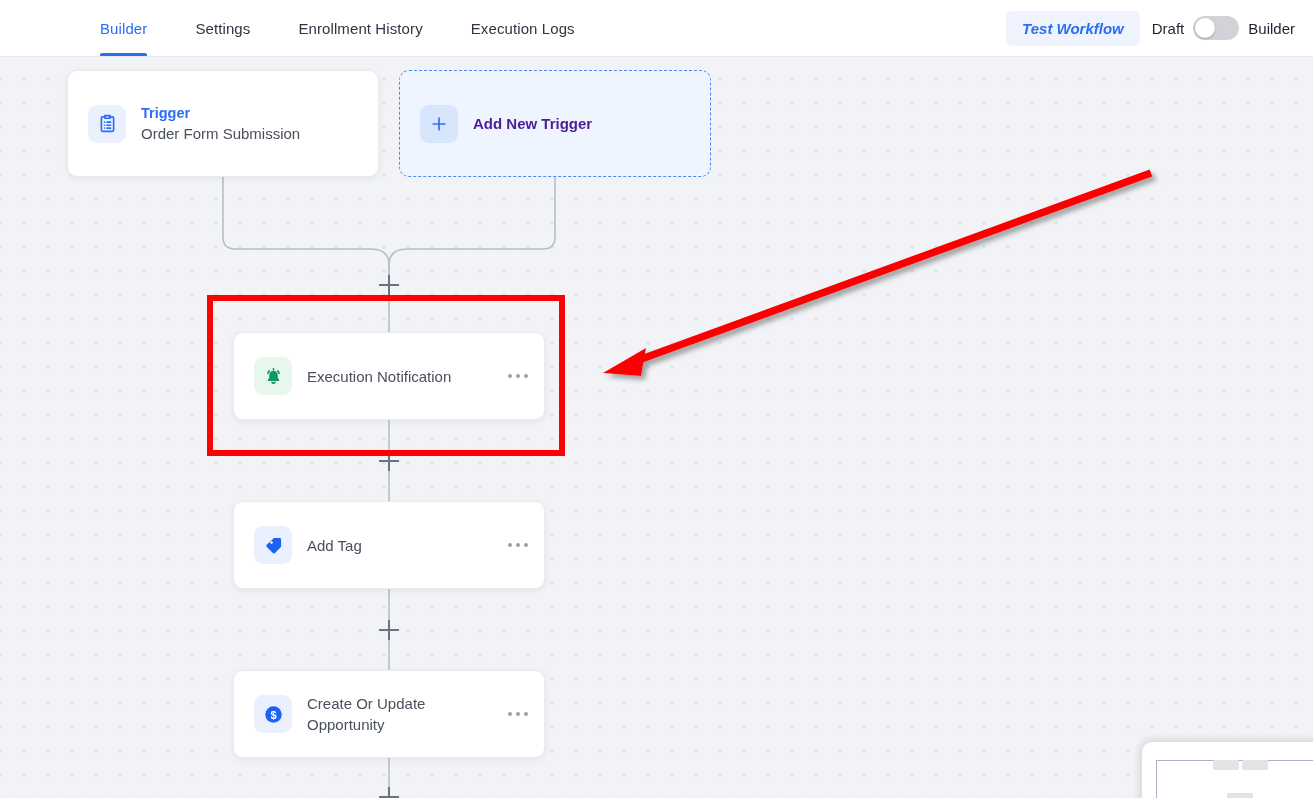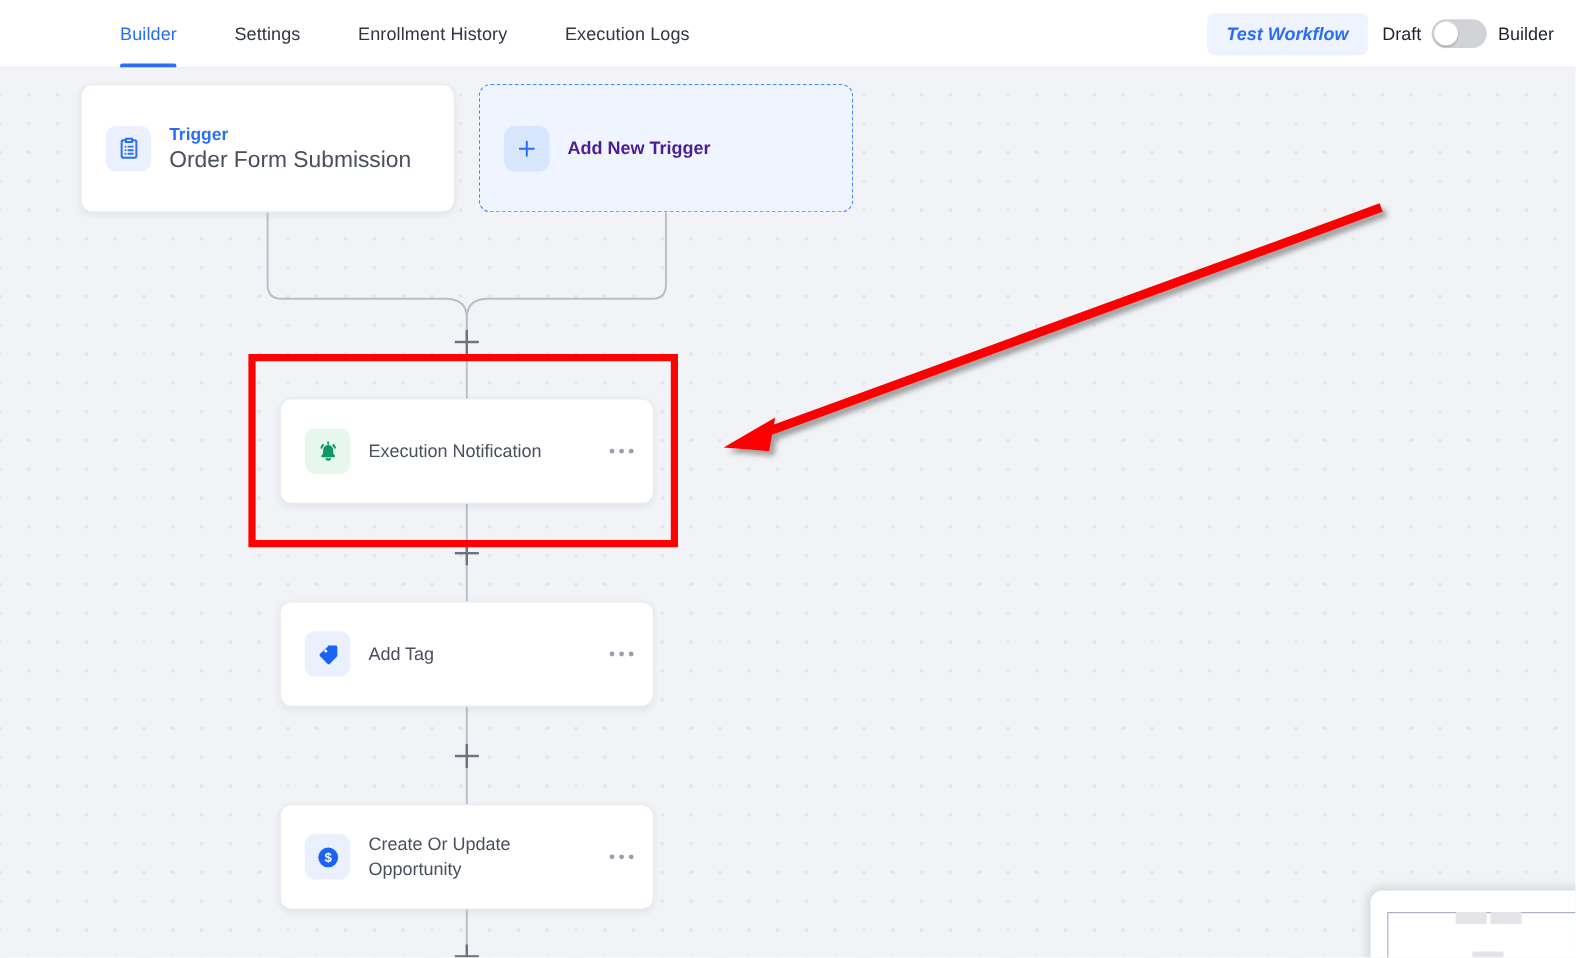--- a/index.html
+++ b/index.html
@@ -164,21 +164,21 @@
   .icon-green-soft { background: #e7f7ee; }
 
   .node-text { margin-left: 15px; flex: 1; min-width: 0; }
   .node-title-blue {
     font-size: 14.5px;
     color: #2b6ef6;
     font-weight: bold;
     line-height: 19px;
   }
   .node-sub {
-    font-size: 19px;
+    font-size: 15px;
     color: #49505c;
     line-height: 21px;
   }
   .node-label {
     font-size: 15px;
     color: #49505c;
     line-height: 21px;
   }
 
   .dots-menu {

